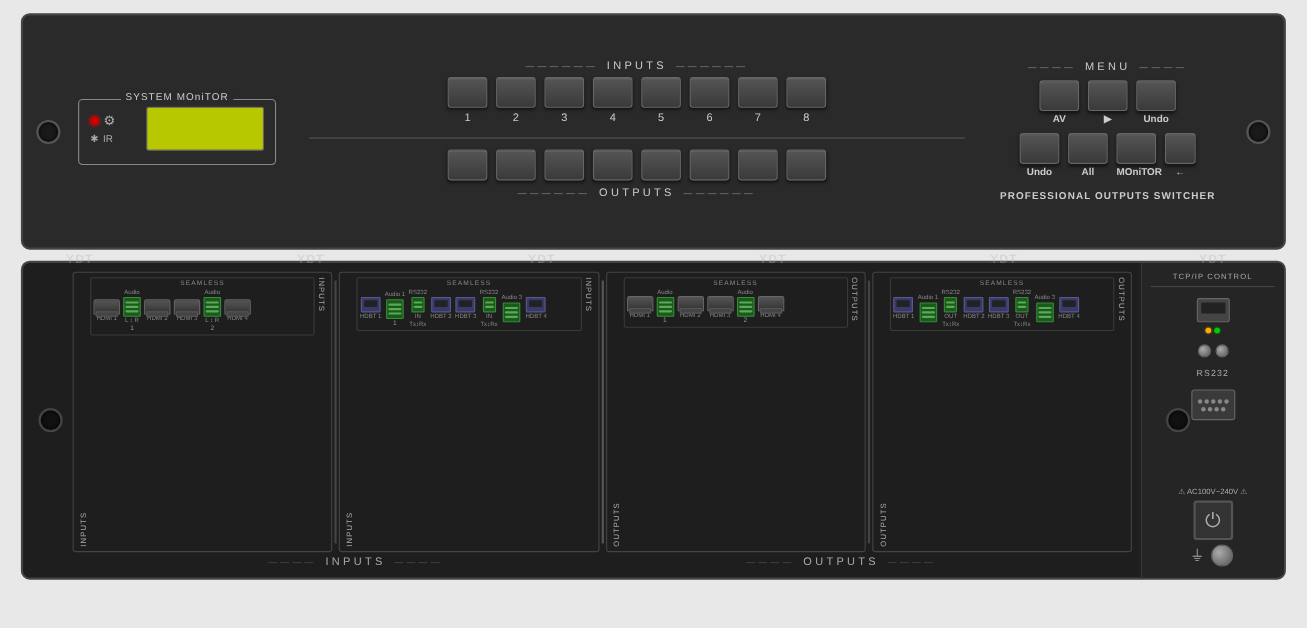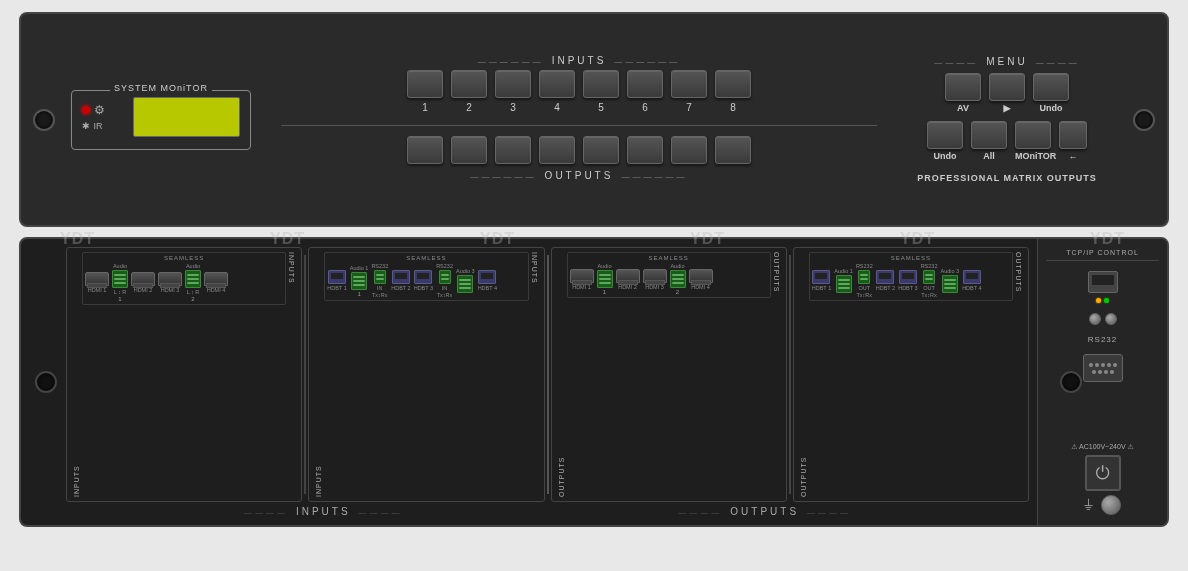--- a/index.html
+++ b/index.html
@@ -9,21 +9,21 @@
       width: 1188px;
       min-height: 571px;
       overflow: hidden;
       position: relative;
     }
 
     
     .watermark {
       position: absolute;
       color: rgba(180,180,180,0.35);
-      font-size: 16px;
+      font-size: 11px;
       font-weight: bold;
       letter-spacing: 1px;
       pointer-events: none;
       z-index: 100;
       transform: rotate(0deg);
     }
 
     
     .front-panel {
       width: 1150px;
@@ -663,21 +663,21 @@
       <button class="panel-button"></button>
       <button class="panel-button"></button>
       <button class="panel-button" style="width:28px"></button>
     </div>
     <div class="menu-button-labels" style="width:auto;gap:8px">
       <span class="menu-btn-label">Undo</span>
       <span class="menu-btn-label">All</span>
       <span class="menu-btn-label">MOniTOR</span>
       <span class="menu-btn-label" style="width:28px">←</span>
     </div>
-    <div class="professional-label" style="font-size:9px;margin-top:4px">PROFESSIONAL MATRIX OUTPUTS</div>
+    <div class="professional-label" style="font-size:9px;margin-top:4px">PROFESSIONAL OUTPUTS SWITCHER</div>
   </div>
 </div>
 
 <div class="rear-panel">
 
   <div class="rear-inner">
 
     <div class="rear-half-row">
 
       <div class="half-panel" style="flex:1.1">

